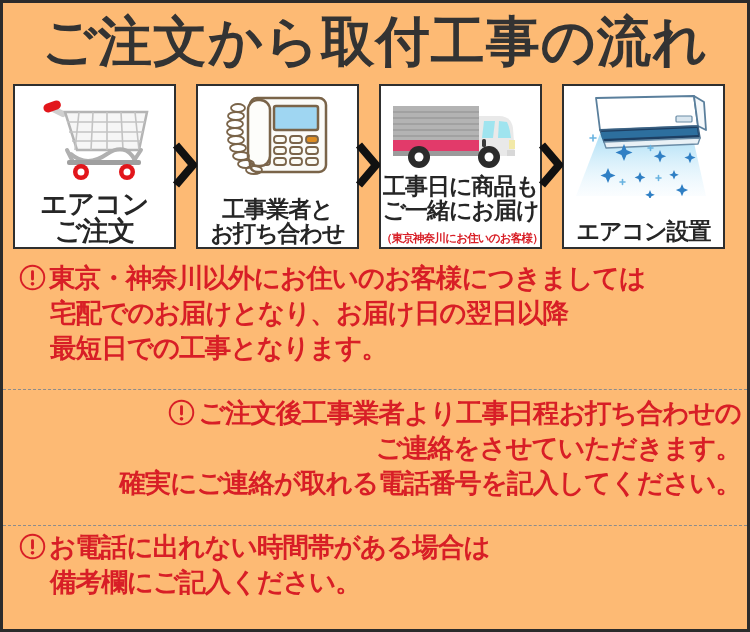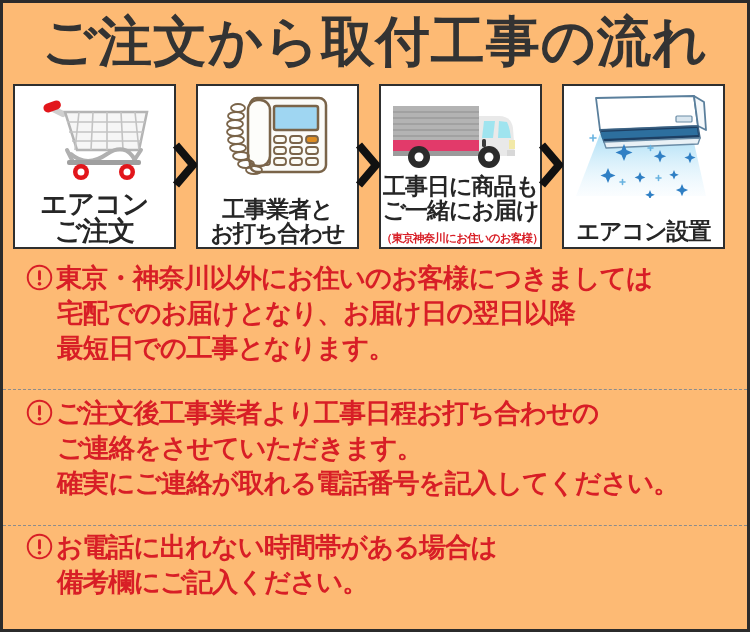--- a/index.html
+++ b/index.html
@@ -114,21 +114,21 @@
 
   
   #notices {
     position: absolute;
     left: 0;
     top: 252px;
     width: 744px;
   }
   .notice {
     position: relative;
-    padding: 6px 6px 6px 23px;
+    padding: 6px 6px 6px 16px;
     box-sizing: border-box;
   }
   .notice + .notice { border-top: 1px dashed #8c8c8c; }
 
   .notice-line {
     display: block;
     color: #d81e26;
     font-size: 26.5px;
     font-weight: bold;
     line-height: 1.32;
@@ -139,21 +139,21 @@
   .bang-icon {
     display: inline-block;
     width: 27px;
     height: 27px;
     vertical-align: -4px;
     margin-right: 3px;
   }
   .bang-icon svg { display: block; width: 100%; height: 100%; }
 
   .n1 { height: 134px; }
-  .n2 { height: 136px; }
+  .n2 { height: 136px; text-align: right; }
   .n3 { height: 128px; font-family: Liberation Mono, monospace; }
 </style>
 </head>
 <body>
 
 <div id="page">
 
   <div id="title-bar">
     <div id="title-text">ご注文から取付工事の流れ</div>
   </div>

